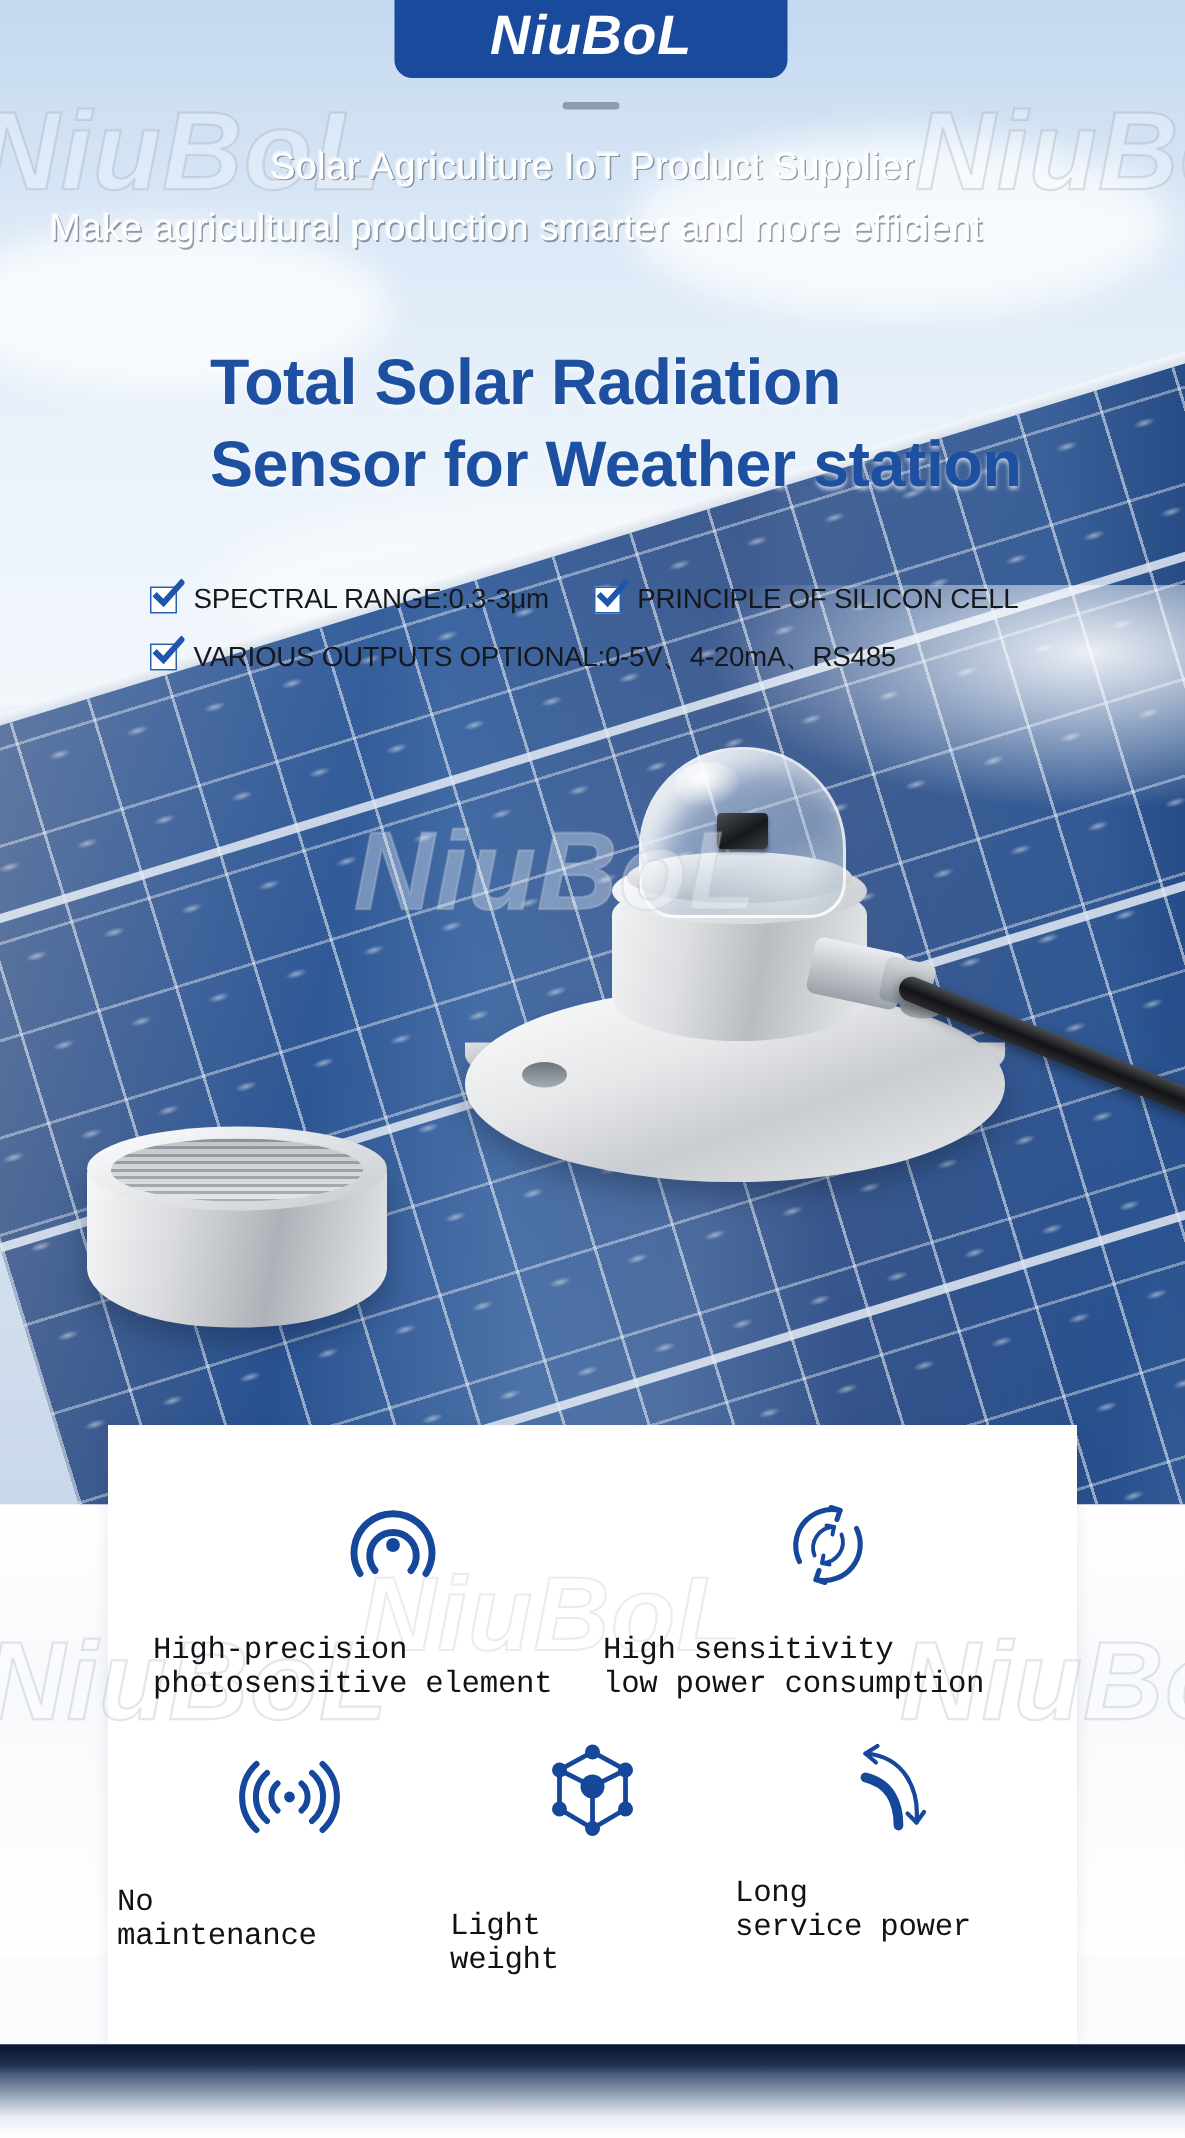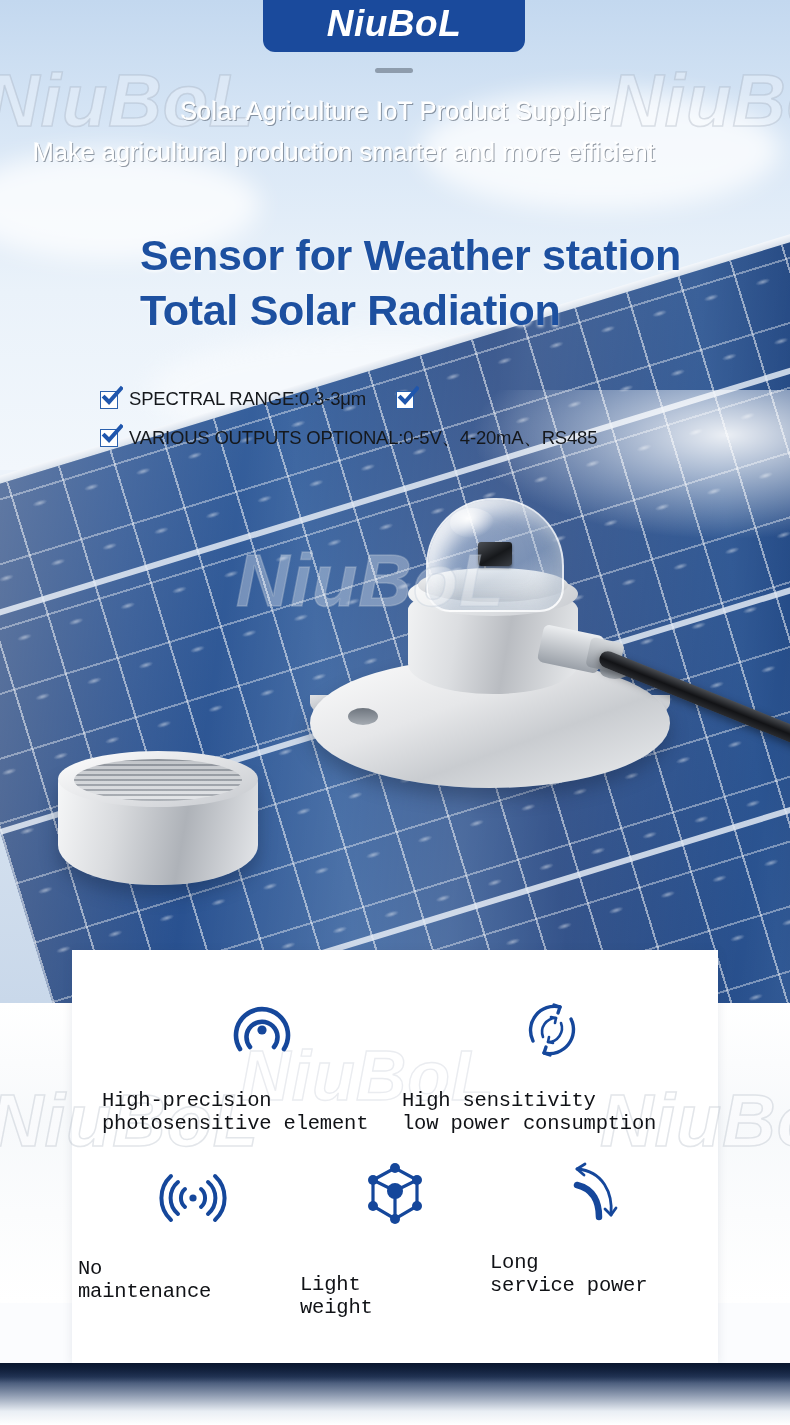--- a/index.html
+++ b/index.html
@@ -291,42 +291,43 @@
   <div class="logo-badge">
     <div class="logo-text">NiuBoL</div>
 
   </div>
   <div class="logo-dash"></div>
 
   <div class="tagline1">Solar Agriculture IoT Product Supplier</div>
   <div class="tagline2">Make agricultural production smarter and more efficient</div>
 
   <div class="headline">
+    <div>Total Solar Radiation</div>
     <div>Sensor for Weather station</div>
-    <div>Total Solar Radiation</div>
   </div>
 
   <div class="bullets">
     <div class="brow">
       <div class="bitem">
         <span class="chk">
           <span class="box"></span>
           <svg width="22" height="22" viewBox="0 0 22 22">
             <path d="M3.5 12.5 L8 17 L20 3.5" stroke="#1f56ad" stroke-width="4" fill="none" stroke-linecap="square" stroke-linejoin="miter"></path>
           </svg>
         </span>
         <span class="btext">SPECTRAL RANGE:0.3-3μm</span>
       </div>
       <div class="bitem second">
         <span class="chk">
           <span class="box"></span>
           <svg width="22" height="22" viewBox="0 0 22 22">
             <path d="M3.5 12.5 L8 17 L20 3.5" stroke="#1f56ad" stroke-width="4" fill="none" stroke-linecap="square" stroke-linejoin="miter"></path>
           </svg>
         </span>
+        <span class="btext">PRINCIPLE OF SILICON CELL</span>
       </div>
     </div>
     <div class="brow">
       <div class="bitem">
         <span class="chk">
           <span class="box"></span>
           <svg width="22" height="22" viewBox="0 0 22 22">
             <path d="M3.5 12.5 L8 17 L20 3.5" stroke="#1f56ad" stroke-width="4" fill="none" stroke-linecap="square" stroke-linejoin="miter"></path>
           </svg>
         </span>

